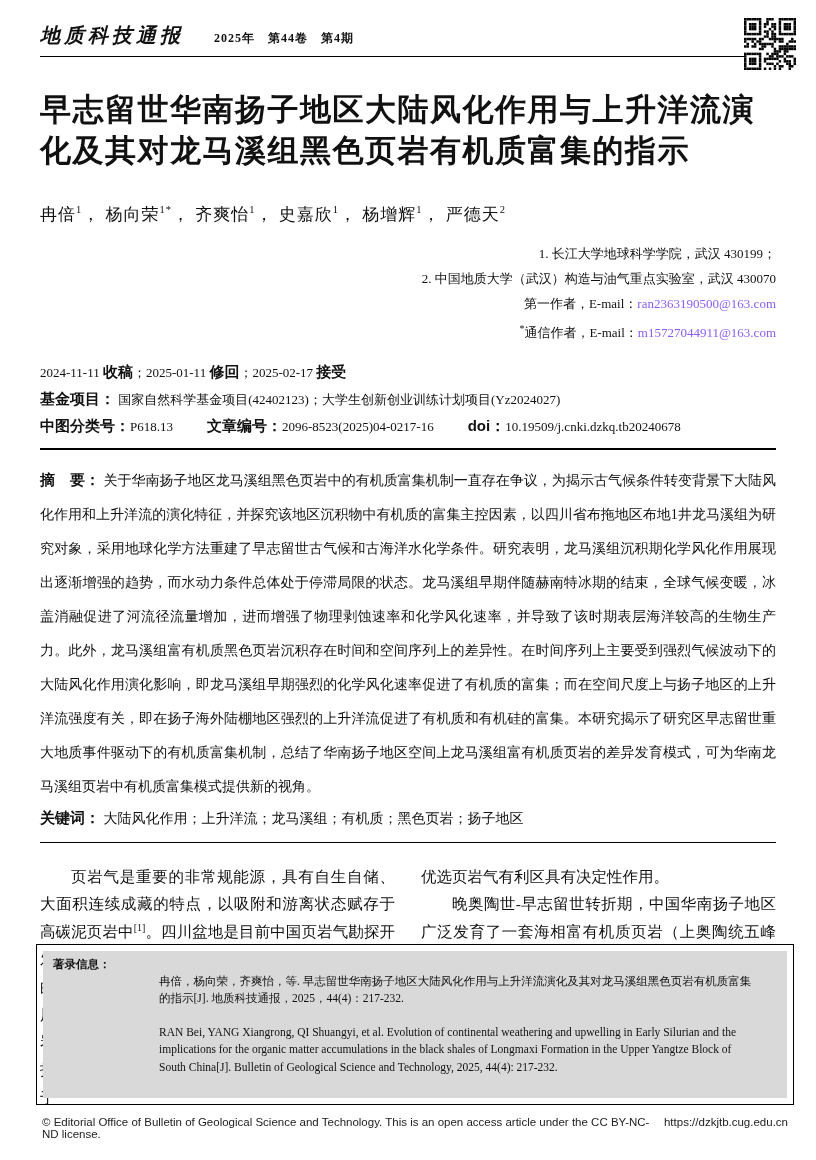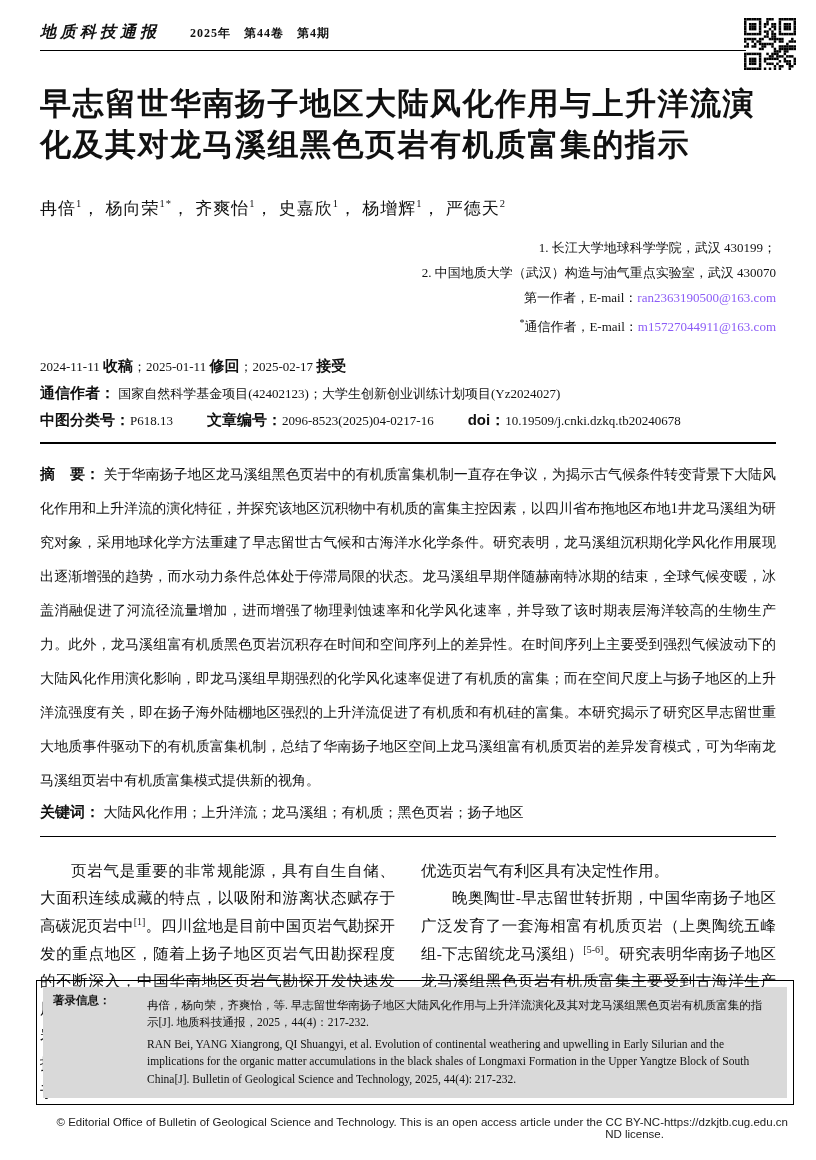--- a/index.html
+++ b/index.html
@@ -9,21 +9,21 @@
     margin:0 auto;
     background:#ffffff;
     box-sizing:border-box;
     padding:18px 40px;
     overflow:hidden;
     font-family:"Liberation Serif","DejaVu Serif",serif;
     color:#111;
   }
   
   .jhead{display:flex;align-items:baseline;gap:30px;margin-top:4px;}
-  .jname{font-size:16px;font-weight:bold;font-style:italic;letter-spacing:4px;}
+  .jname{font-size:20px;font-weight:bold;font-style:italic;letter-spacing:4px;}
   .jissue{font-size:12px;font-weight:bold;letter-spacing:1px;}
   .jrule{width:706px;border-bottom:1.6px solid #000;margin-top:7px;}
   .qr{position:absolute;top:18px;right:20px;width:52px;height:52px;}
   .qr rect{fill:#000;}
   
   h1.title{margin:32px 0 0 0;font-family:"Liberation Sans","DejaVu Sans",sans-serif;
     font-size:31px;line-height:41px;font-weight:bold;letter-spacing:1.5px;}
   .authors{margin-top:32px;font-size:17px;letter-spacing:1px;}
   .authors sup{font-size:10.5px;}
   
@@ -45,24 +45,24 @@
   .columns{margin-top:20px;display:flex;gap:26px;}
   .col{flex:1 1 0;min-width:0;}
   .col p{margin:0;font-size:15.5px;line-height:27.6px;text-align:justify;}
   .col p.indent{text-indent:2em;}
   .col sup{font-size:10px;line-height:0;}
   
   .bottom{position:absolute;left:36px;right:22px;bottom:20px;}
   .cbox-outer{border:1.5px solid #000;padding:6px;}
   .cbox{background:#d9d9d9;position:relative;padding:6px 10px 6px 100px;min-height:76px;box-sizing:border-box;}
   .clabel{position:absolute;left:10px;top:6px;}
-  .cbox p{margin:4px;font-size:11.5px;line-height:17.5px;}
+  .cbox p{margin:16px;font-size:11.5px;line-height:17.5px;}
   .cbox .blabel{font-size:11.5px;}
   .footer{margin-top:11px;display:flex;justify-content:space-between;align-items:baseline;
-    font-family:"Liberation Sans","DejaVu Sans",sans-serif;font-size:11.5px;color:#222;padding:0 6px 0 6px;text-align:right;}
+    font-family:"Liberation Sans","DejaVu Sans",sans-serif;font-size:11.5px;color:#222;padding:0 6px 0 6px;}
   .footer a{color:#222;text-decoration:none;}
 </style>
 </head>
 <body>
 
 <div class="page">
 
   <div class="jhead">
     <span class="jname">地质科技通报</span>
     <span class="jissue">2025年　第44卷　第4期</span>
@@ -310,21 +310,21 @@
       </div>
     <div id="contacts">
         <div class="contact-line"><sup></sup><span>第一作者，E-mail：</span><a class="email" href="#">ran2363190500@163.com</a></div>
         <div class="contact-line"><sup>*</sup><span>通信作者，E-mail：</span><a class="email" href="#">m15727044911@163.com</a></div>
       </div>
   </div>
 
   <div class="meta">
     <div id="dates-line"><span>2024-11-11 </span><span class="blabel">收稿</span><span>；2025-01-11 </span><span class="blabel">修回</span><span>；2025-02-17 </span><span class="blabel">接受</span></div>
     <div>
-      <span class="blabel">通信作者：</span>
+      <span class="blabel">基金项目：</span>
       <span>国家自然科学基金项目(42402123)；大学生创新创业训练计划项目(Yz2024027)</span>
     </div>
     <div class="meta-row3" id="meta-row3"><span class="pair"><span class="blabel">中图分类号：</span><span>P618.13</span></span><span class="pair"><span class="blabel">文章编号：</span><span>2096-8523(2025)04-0217-16</span></span><span class="pair"><span class="blabel">doi：</span><span>10.19509/j.cnki.dzkq.tb20240678</span></span></div>
   </div>
 
   <div class="rule-thick"></div>
 
   <div class="abstract">
     <span class="blabel">摘　要：</span>
     <span>关于华南扬子地区龙马溪组黑色页岩中的有机质富集机制一直存在争议，为揭示古气候条件转变背景下大陆风化作用和上升洋流的演化特征，并探究该地区沉积物中有机质的富集主控因素，以四川省布拖地区布地1井龙马溪组为研究对象，采用地球化学方法重建了早志留世古气候和古海洋水化学条件。研究表明，龙马溪组沉积期化学风化作用展现出逐渐增强的趋势，而水动力条件总体处于停滞局限的状态。龙马溪组早期伴随赫南特冰期的结束，全球气候变暖，冰盖消融促进了河流径流量增加，进而增强了物理剥蚀速率和化学风化速率，并导致了该时期表层海洋较高的生物生产力。此外，龙马溪组富有机质黑色页岩沉积存在时间和空间序列上的差异性。在时间序列上主要受到强烈气候波动下的大陆风化作用演化影响，即龙马溪组早期强烈的化学风化速率促进了有机质的富集；而在空间尺度上与扬子地区的上升洋流强度有关，即在扬子海外陆棚地区强烈的上升洋流促进了有机质和有机硅的富集。本研究揭示了研究区早志留世重大地质事件驱动下的有机质富集机制，总结了华南扬子地区空间上龙马溪组富有机质页岩的差异发育模式，可为华南龙马溪组页岩中有机质富集模式提供新的视角。</span>

